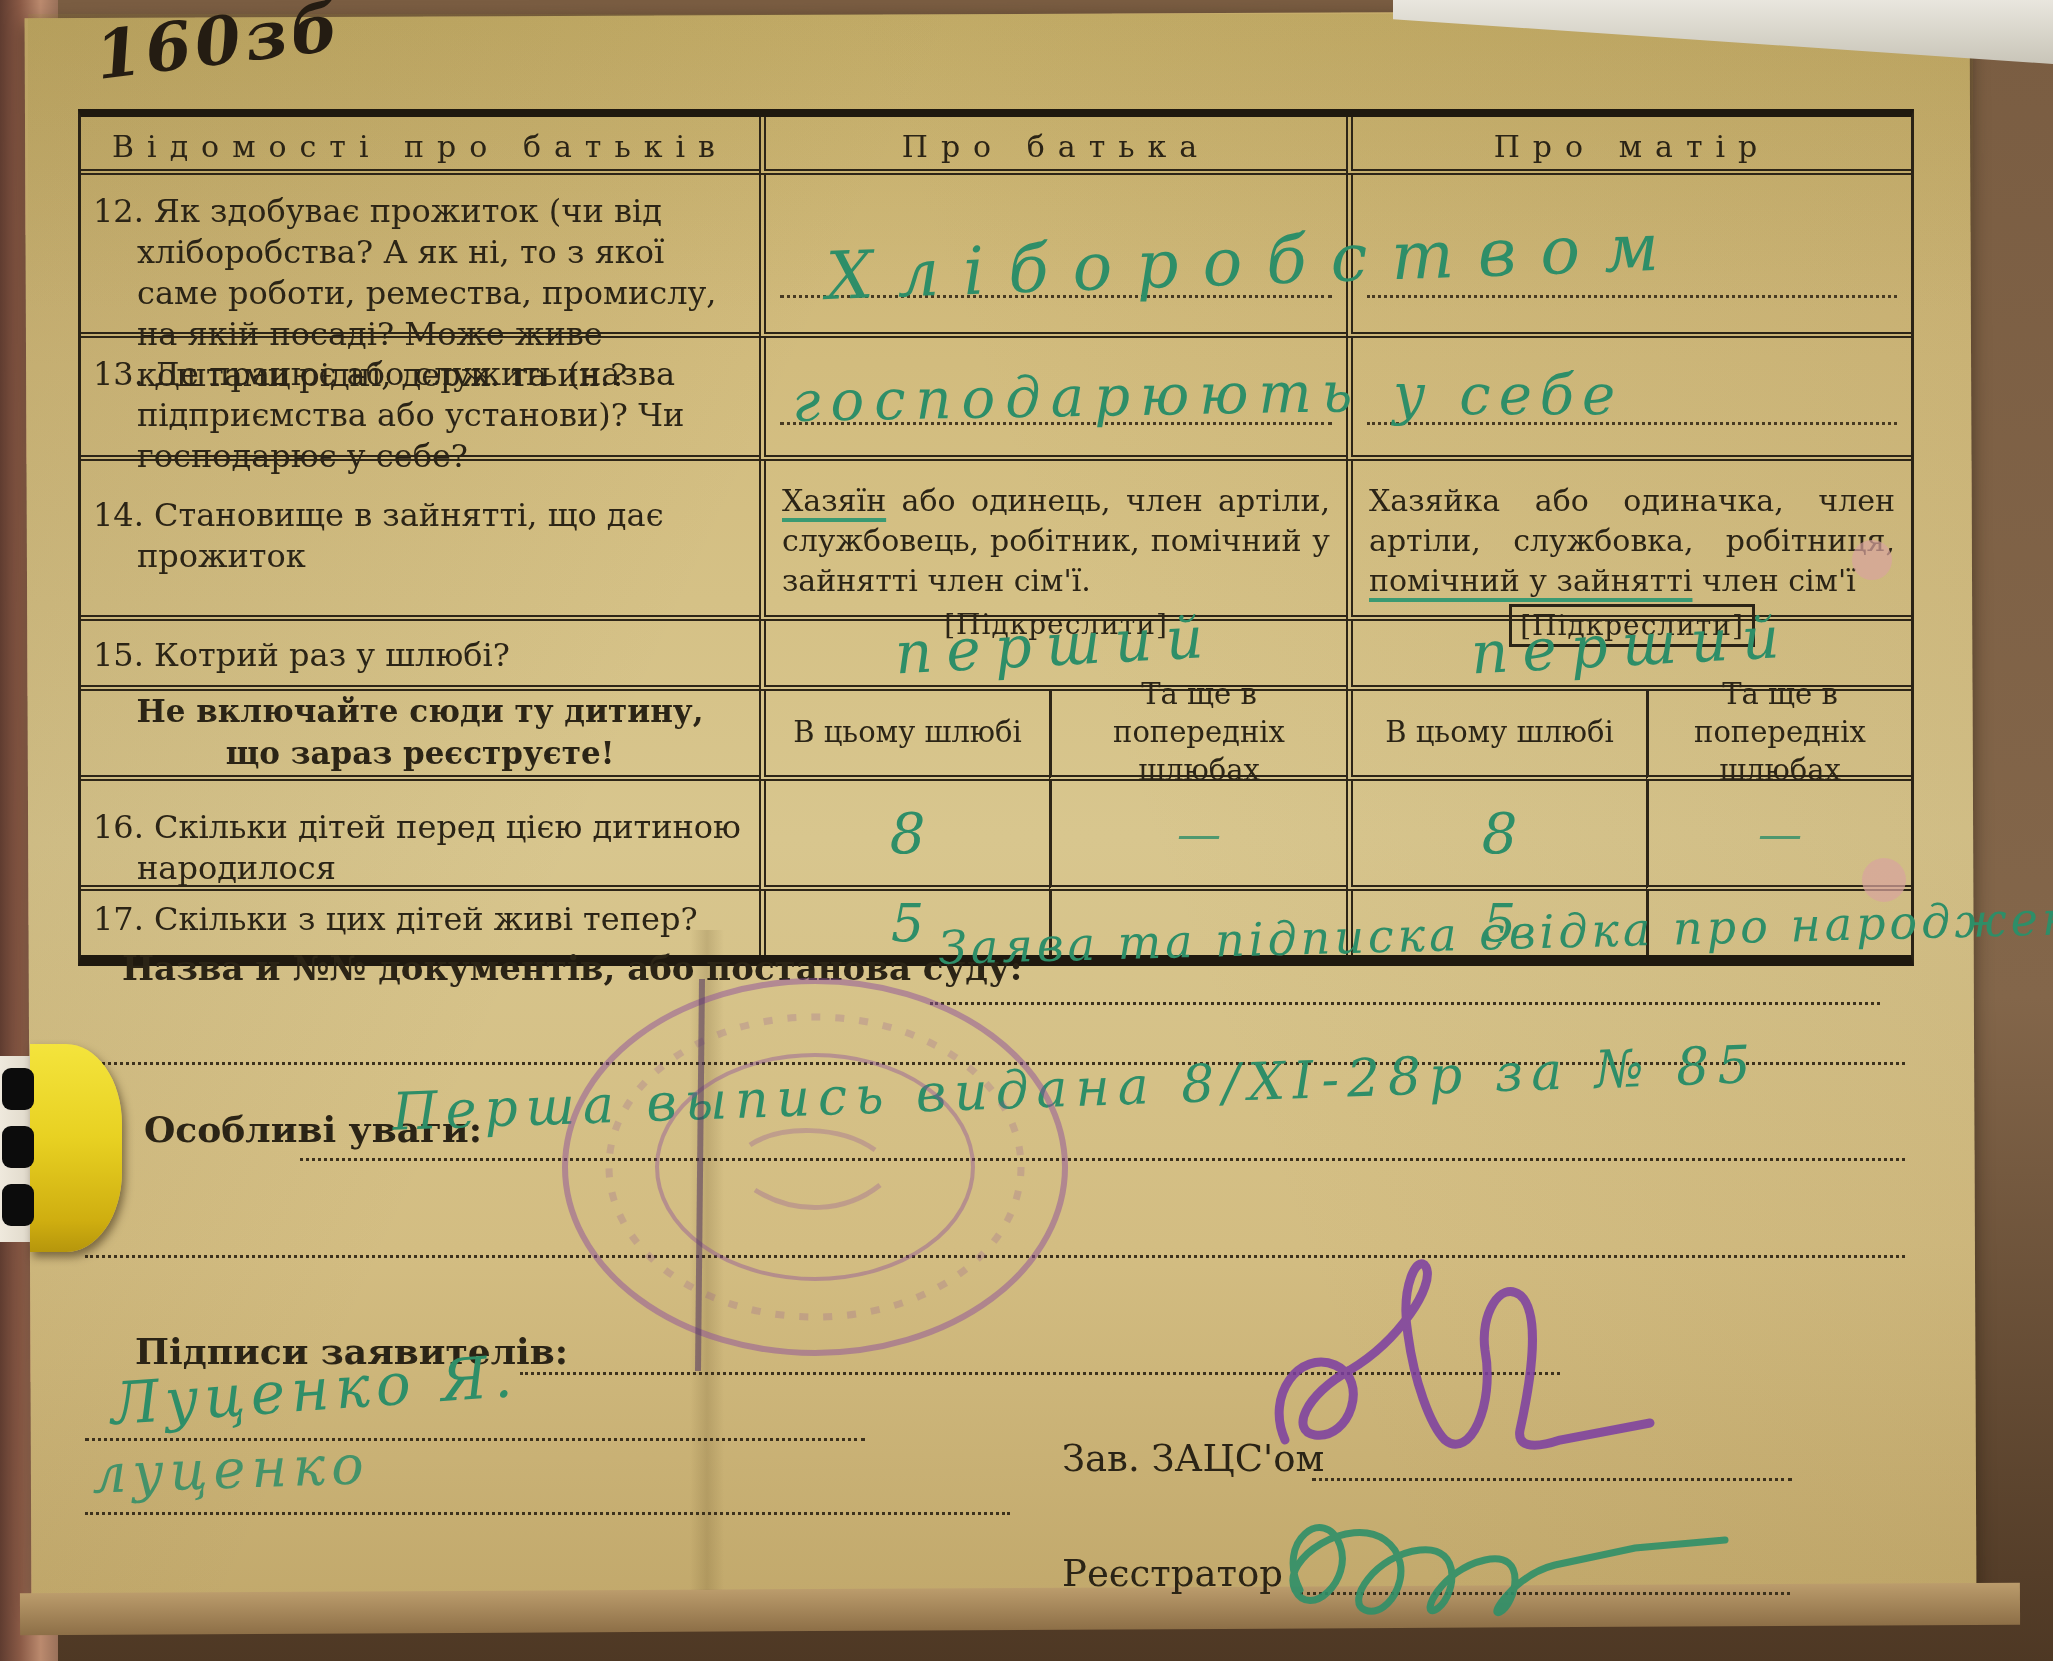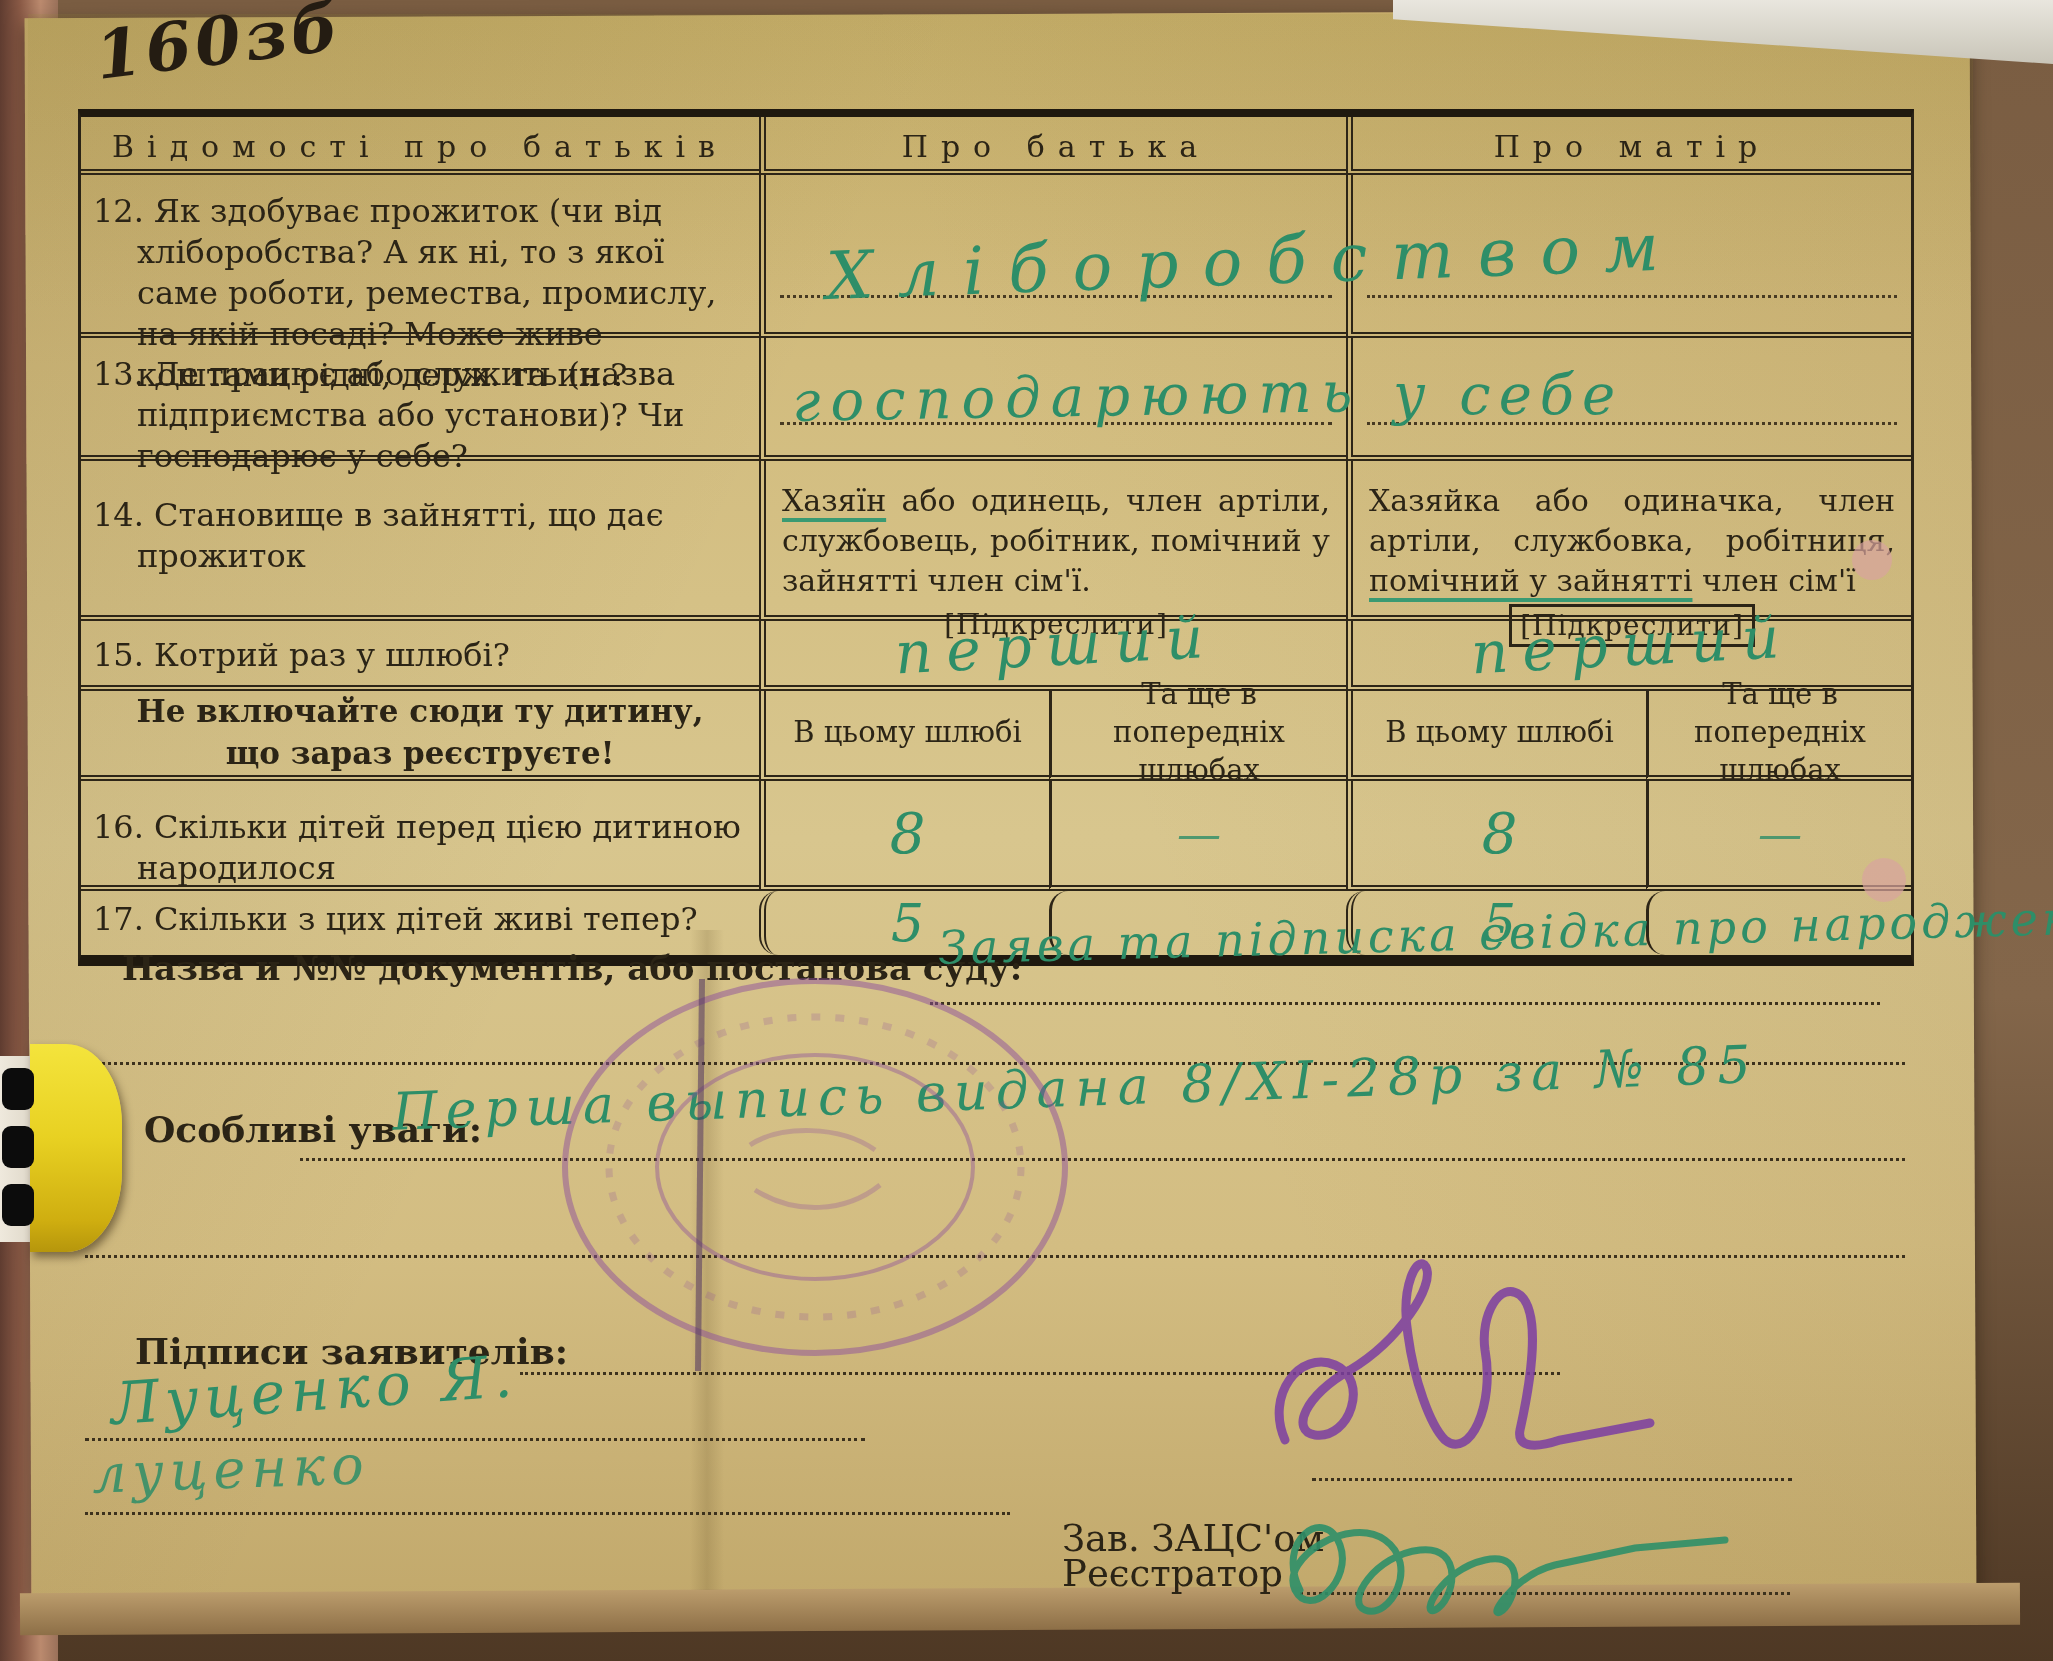--- a/index.html
+++ b/index.html
@@ -34,21 +34,21 @@
       font-weight:700;color:#241c12;transform:rotate(-7deg);letter-spacing:4px;}
 
   
   .form{position:absolute;left:78px;top:80px;width:1830px;z-index:4;
     display:grid;
     grid-template-columns:678px 290px 297px 300px 265px;
     grid-template-rows:58px 163px 123px 160px 70px 90px 110px 64px;
     border-top:8px solid #1f190f;border-bottom:11px solid #1f190f;
     border-left:3px solid #2a2316;border-right:3px solid #2a2316;margin-top:29px;}
   .cell{position:relative;border-bottom:6px double #2d2517;box-sizing:border-box;}
-  .nb{border-bottom:none;border-radius:19px;}
+  .nb{border-bottom:none;}
   .vld{border-left:7px double #2d2517;}
   .vls{border-left:3px solid #2d2517;}
   .hdr{display:flex;align-items:center;justify-content:center;font-size:30px;
        letter-spacing:13px;padding-top:6px;}
   .q{font-size:32px;line-height:1.28;padding:16px 10px 6px 56px;text-indent:-44px;
      text-align:left;}
   .opt{font-size:30px;line-height:1.34;padding:20px 16px 4px 16px;text-align:justify;}
   .opt .note-line{display:block;text-align:center;text-indent:0;margin-top:2px;}
   .opt .pnote{font-size:28px;letter-spacing:1px;display:inline-block;}
   .opt .pnote.boxed{border:3px solid #2b2416;padding:0 8px;}
@@ -182,21 +182,21 @@
 
 <div class="lbl b700" style="left:135px;top:1330px;font-size:36px;">Підписи заявителів:</div>
 <div class="dotline" style="left:520px;top:1372px;width:1040px;"></div>
 
 <div class="hw" style="position:absolute;left:110px;top:1356px;font-size:58px;letter-spacing:6px;transform:rotate(-4deg);">Луценко Я.</div>
 <div class="dotline" style="left:85px;top:1438px;width:780px;"></div>
 
 <div class="hw" style="position:absolute;left:92px;top:1438px;font-size:54px;letter-spacing:6px;transform:rotate(-2deg);opacity:.85;">луценко</div>
 <div class="dotline" style="left:85px;top:1512px;width:925px;"></div>
 
-<div class="lbl" style="left:1062px;top:1517px;font-size:37px;">Зав. ЗАЦС'ом</div>
+<div class="lbl" style="left:1062px;top:1437px;font-size:37px;">Зав. ЗАЦС'ом</div>
 <div class="dotline" style="left:1312px;top:1478px;width:480px;"></div>
 
 <div class="lbl" style="left:1062px;top:1552px;font-size:37px;">Реєстратор</div>
 <div class="dotline" style="left:1300px;top:1592px;width:490px;"></div>
 
 <svg style="left:540px;top:975px;" width="548" height="400" viewBox="0 0 548 400">
   <ellipse cx="275" cy="192" rx="250" ry="186" fill="none" stroke="#8d4f9b" stroke-width="6" opacity="0.5"></ellipse>
   <ellipse cx="275" cy="192" rx="206" ry="150" fill="none" stroke="#8d4f9b" stroke-width="7" opacity="0.22" stroke-dasharray="9 15"></ellipse>
   <ellipse cx="275" cy="192" rx="158" ry="112" fill="none" stroke="#8d4f9b" stroke-width="4" opacity="0.42"></ellipse>
   <path d="M162,4 L158,396" stroke="#503460" stroke-width="6" opacity="0.55" fill="none"></path>

